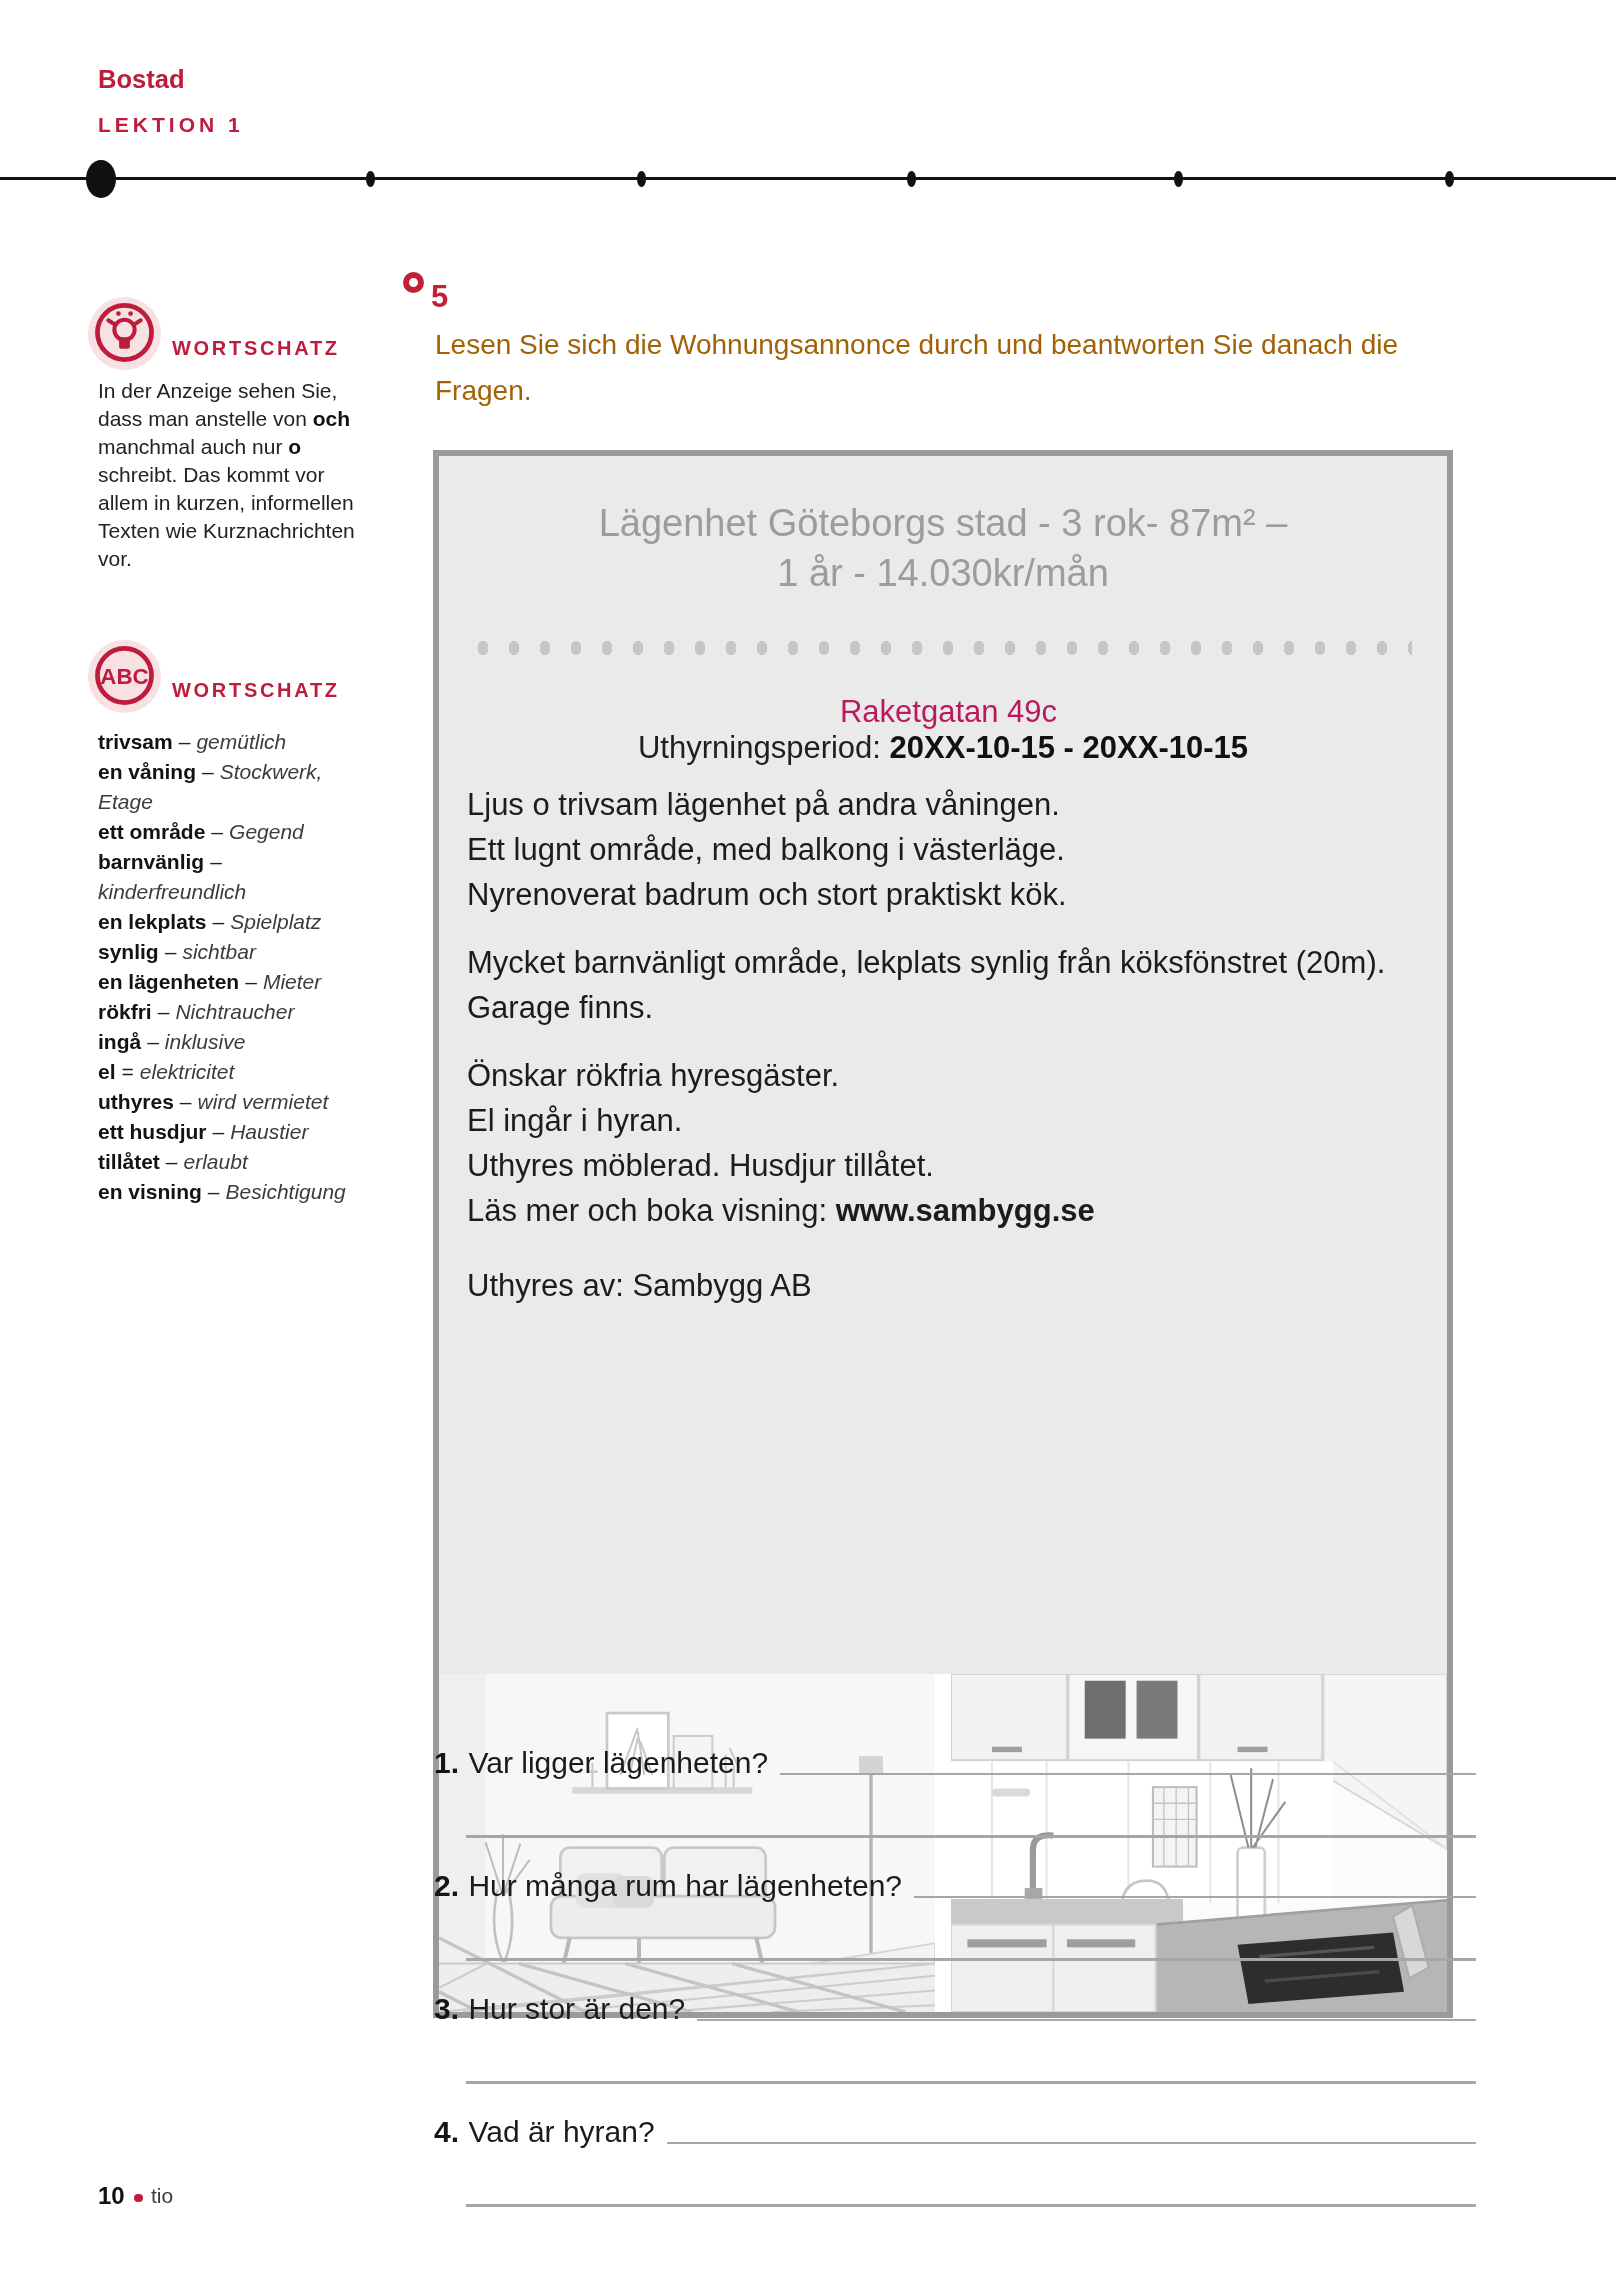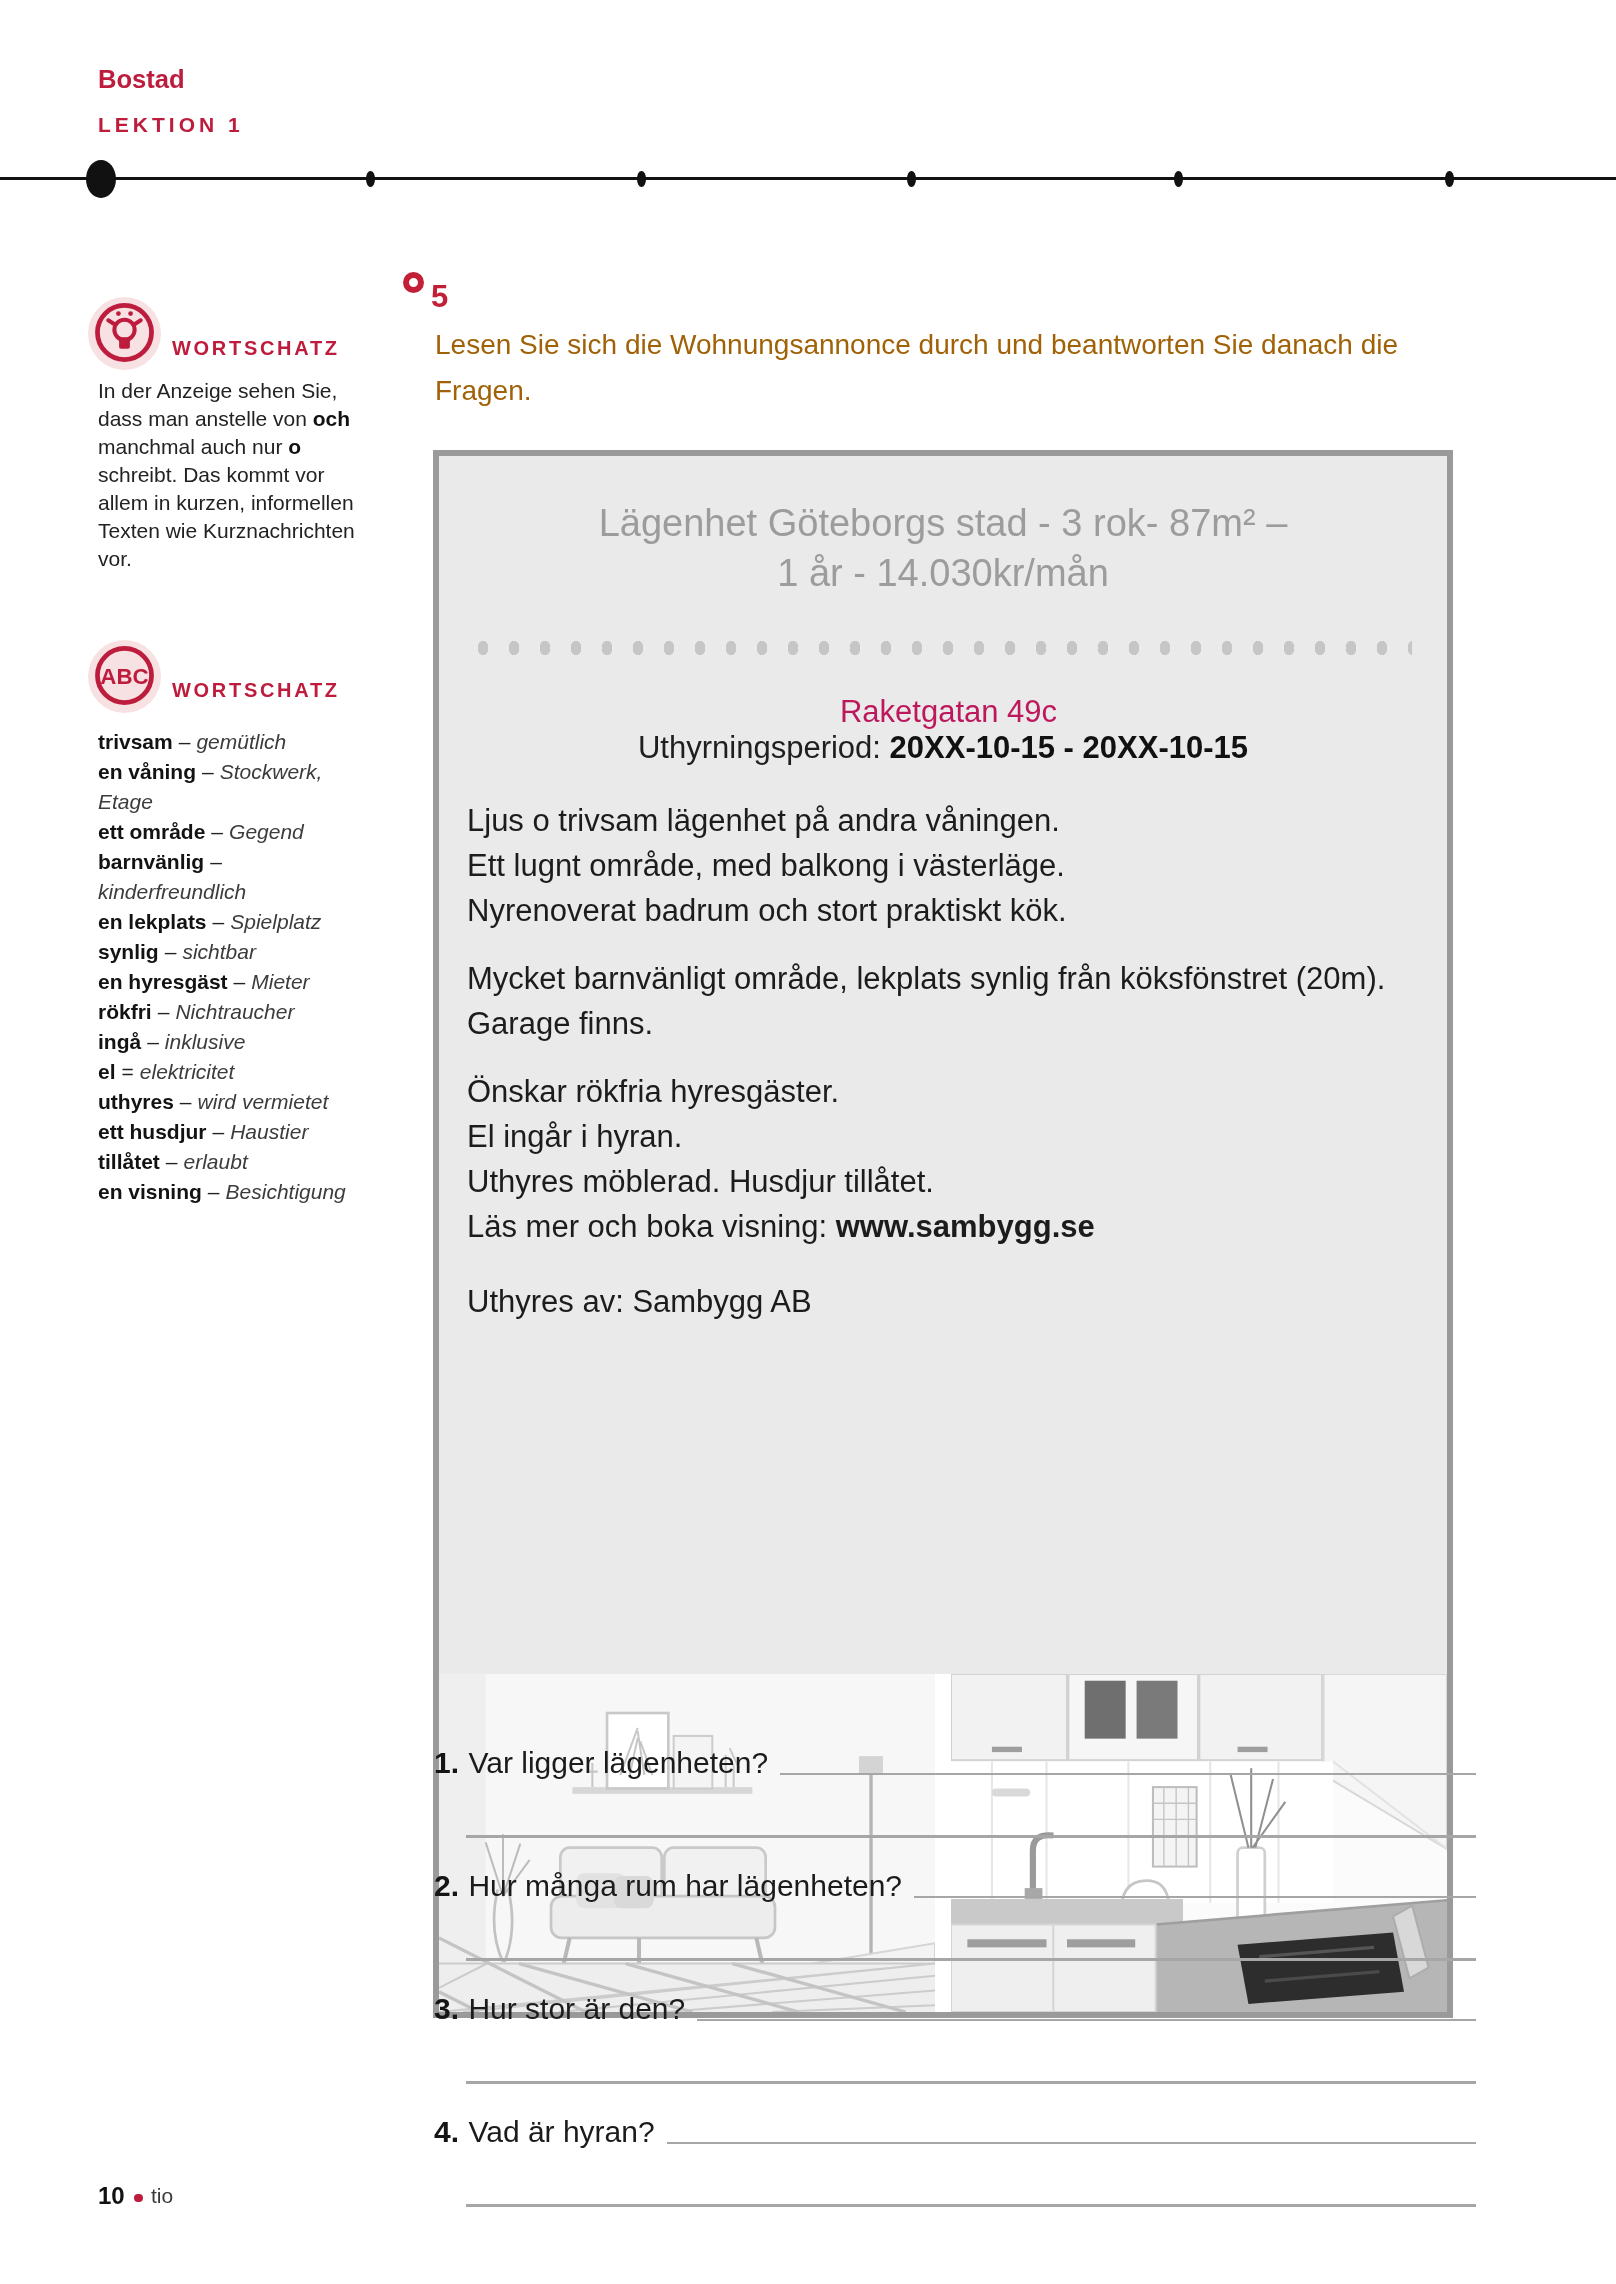--- a/index.html
+++ b/index.html
@@ -40,21 +40,21 @@
   .adbox{position:absolute;left:433px;top:450px;width:1020px;height:1568px;box-sizing:border-box;
          background:#eaeaea;border:6.7px solid #9a9a9a;}
   .adtitle{margin:42px 20px 0;text-align:center;font-size:38px;line-height:50px;color:#9c9c9c;}
   .addots{margin:42px auto 0;width:937px;height:16px;
           background-image:radial-gradient(ellipse 5.4px 7.4px at 8px 8px,#c6c6c6 98%,rgba(0,0,0,0) 100%);
           background-size:31px 16px;background-repeat:repeat-x;}
   .adaddr{margin-top:38px;text-align:center;font-size:31px;color:#be185d;margin-left:11px;}
   .adperiod{margin-top:0;text-align:center;font-size:31px;color:#1f1f1f;}
   .adperiod b{color:#111;}
   .ad-p{margin:23px 0 0;padding:0 28px;font-size:31px;line-height:45px;color:#1c1c1c;}
-  .ad-p.first{margin-top:32px;}
+  .ad-p.first{margin-top:16px;}
   .ad-p.last{margin-top:30px;}
   .prewrap{white-space:pre-line;}
   .photos{position:absolute;left:0;right:0;bottom:0;height:338px;display:flex;gap:16px;background:#fff;}
   .photo{height:338px;flex:1;overflow:hidden;}
   .photo svg{display:block;width:100%;height:100%;}
   
   .questions{position:absolute;left:434px;top:1743px;width:1042px;}
   .qblock{position:relative;height:123px;}
   .qrow{display:flex;align-items:flex-end;height:39px;}
   .qnum{font-size:30px;font-weight:700;color:#151515;line-height:38px;}
@@ -105,21 +105,21 @@
   </span>
 </div>
 <div class="sidetitle abc">WORTSCHATZ</div>
 <ul class="vocab">
     <li><b>trivsam</b><span class="vsep">–</span><i>gemütlich</i></li>
     <li><b>en våning</b><span class="vsep">–</span><i>Stockwerk, Etage</i></li>
     <li><b>ett område</b><span class="vsep">–</span><i>Gegend</i></li>
     <li><b>barnvänlig</b><span class="vsep">–</span><i>kinderfreundlich</i></li>
     <li><b>en lekplats</b><span class="vsep">–</span><i>Spielplatz</i></li>
     <li><b>synlig</b><span class="vsep">–</span><i>sichtbar</i></li>
-    <li><b>en hyresgäst</b><span class="vsep">–</span><i>Mieter</i></li>
+    <li><b>en lägenheten</b><span class="vsep">–</span><i>Mieter</i></li>
     <li><b>rökfri</b><span class="vsep">–</span><i>Nichtraucher</i></li>
     <li><b>ingå</b><span class="vsep">–</span><i>inklusive</i></li>
     <li><b>el</b><span class="vsep">=</span><i>elektricitet</i></li>
     <li><b>uthyres</b><span class="vsep">–</span><i>wird vermietet</i></li>
     <li><b>ett husdjur</b><span class="vsep">–</span><i>Haustier</i></li>
     <li><b>tillåtet</b><span class="vsep">–</span><i>erlaubt</i></li>
     <li><b>en visning</b><span class="vsep">–</span><i>Besichtigung</i></li>
   </ul>
 
 <span class="exring"></span>

